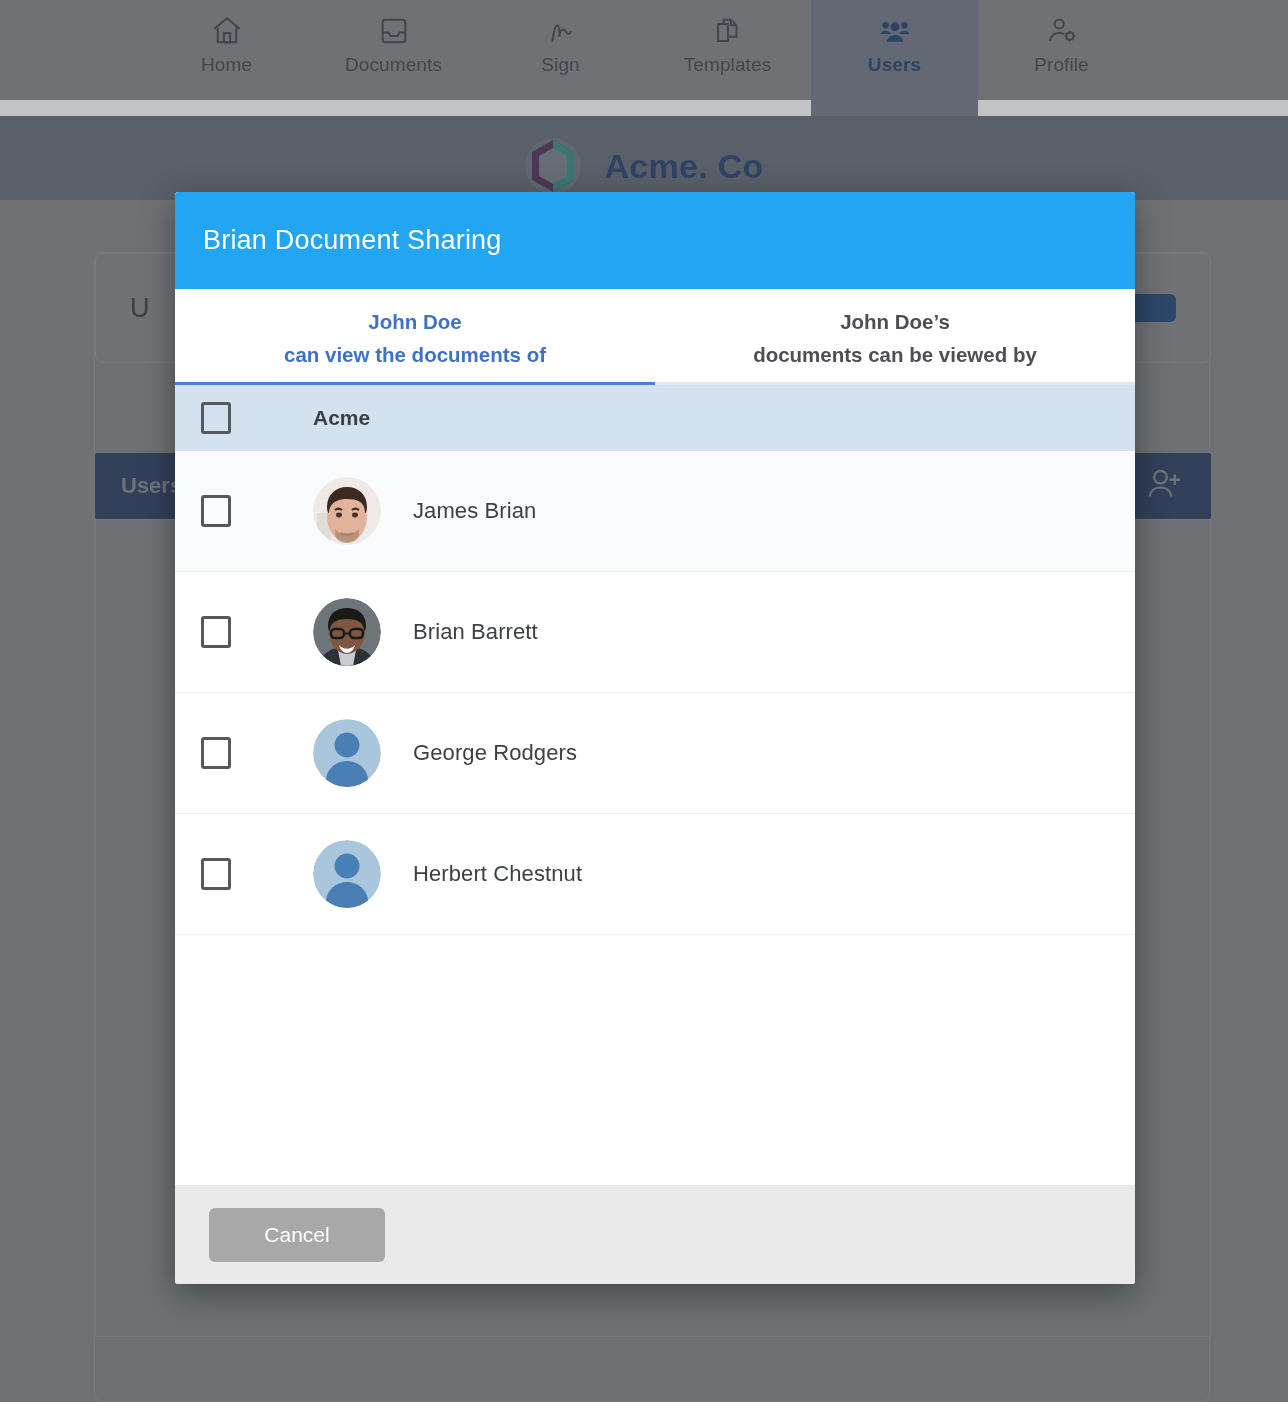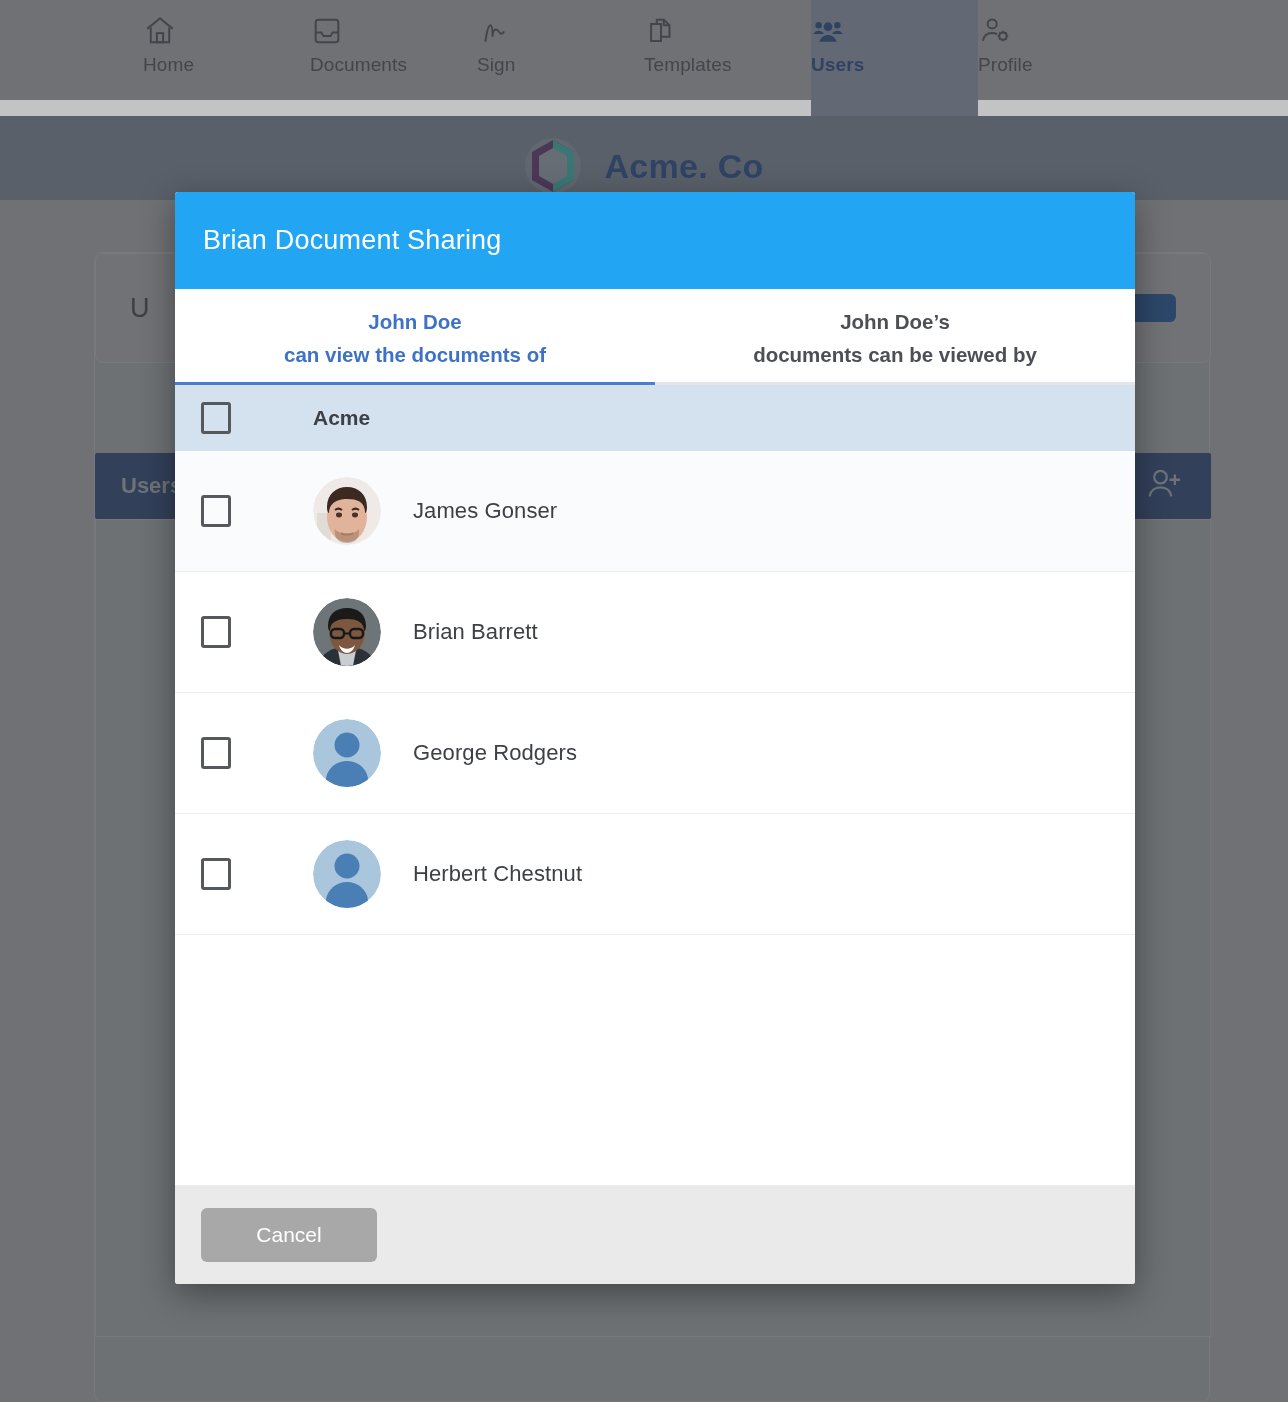--- a/index.html
+++ b/index.html
@@ -29,21 +29,21 @@
     background: #808184;
     display: flex;
     align-items: stretch;
     justify-content: center;
   }
   .nav-item {
     width: 167px;
     height: 116px;
     display: flex;
     flex-direction: column;
-    align-items: flex-start;
+    align-items: center;
     justify-content: flex-start;
     padding-top: 10px;
     cursor: pointer;
     position: relative;
   }
   .nav-item.active { background: #6d7584; }
   .nav-icon {
     height: 42px;
     display: flex;
     align-items: center;
@@ -288,20 +288,21 @@
     justify-content: space-between;
     padding: 0 26px;
   }
   .btn {
     border: none;
     border-radius: 6px;
     font-family: inherit;
     font-size: 21px;
     cursor: pointer;
     height: 54px;
+    margin-left: 8px;
   }
   .btn-cancel {
     background: #a8a8a8;
     color: #ffffff;
     width: 176px;
   }
   .btn-confirm {
     background: #22a5f2;
     color: #ffffff;
     width: 176px;
@@ -468,21 +469,21 @@
                 <path d="M14 30c0-13 9-20 20-20s20 7 20 20c0 4-1 6-2 6 0-10-6-14-18-14-8 0-18 3-18 14-1 0-2-2-2-6z" fill="#3c2a22"></path>
                 <ellipse cx="26" cy="38" rx="3" ry="2.4" fill="#4a3128"></ellipse>
                 <ellipse cx="42" cy="38" rx="3" ry="2.4" fill="#4a3128"></ellipse>
                 <path d="M22 33c2-1.6 5-1.6 7 0M39 33c2-1.6 5-1.6 7 0" stroke="#3c2a22" stroke-width="2" fill="none"></path>
                 <path d="M28 56c2 2 10 2 12 0" stroke="#b98a72" stroke-width="2" fill="none"></path>
                 <path d="M22 52c4 6 20 6 24 0 1 7-2 14-12 14s-13-7-12-14z" fill="#8c6a57" opacity=".45"></path>
               </g>
             </svg>
           </span>
         </span>
-        <span class="col-name row-name">James Gonser</span>
+        <span class="col-name row-name">James Brian</span>
       </div>
 
       <div class="row">
         <span class="col-check">
           <span class="cbox"></span>
         </span>
         <span class="col-avatar">
           <span class="avatar">
             <svg width="68" height="68" viewBox="0 0 68 68">
               <defs>

